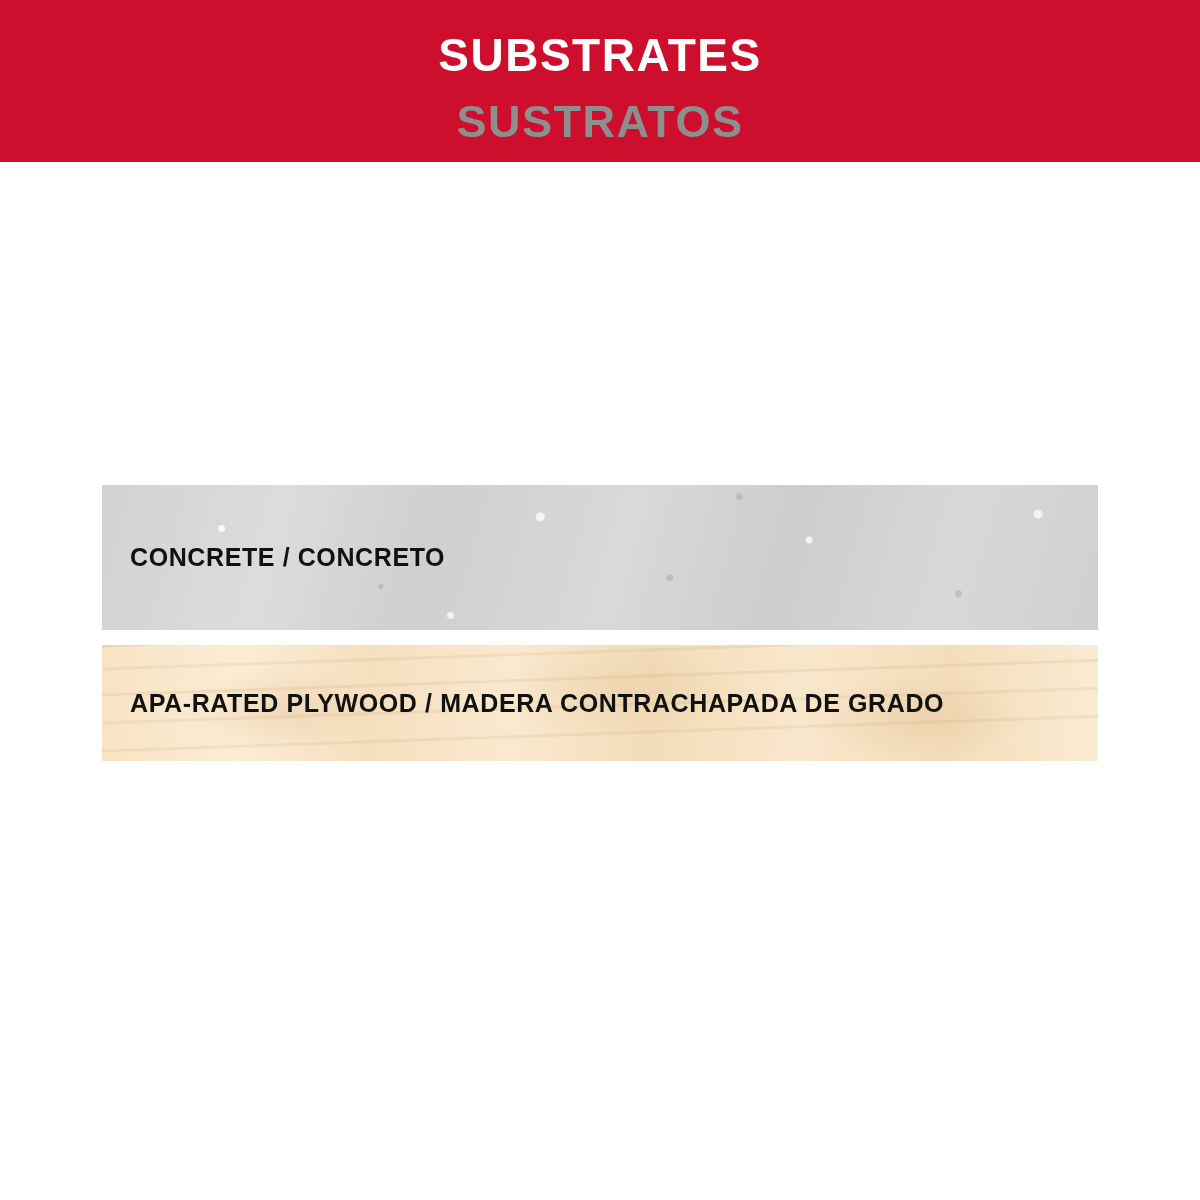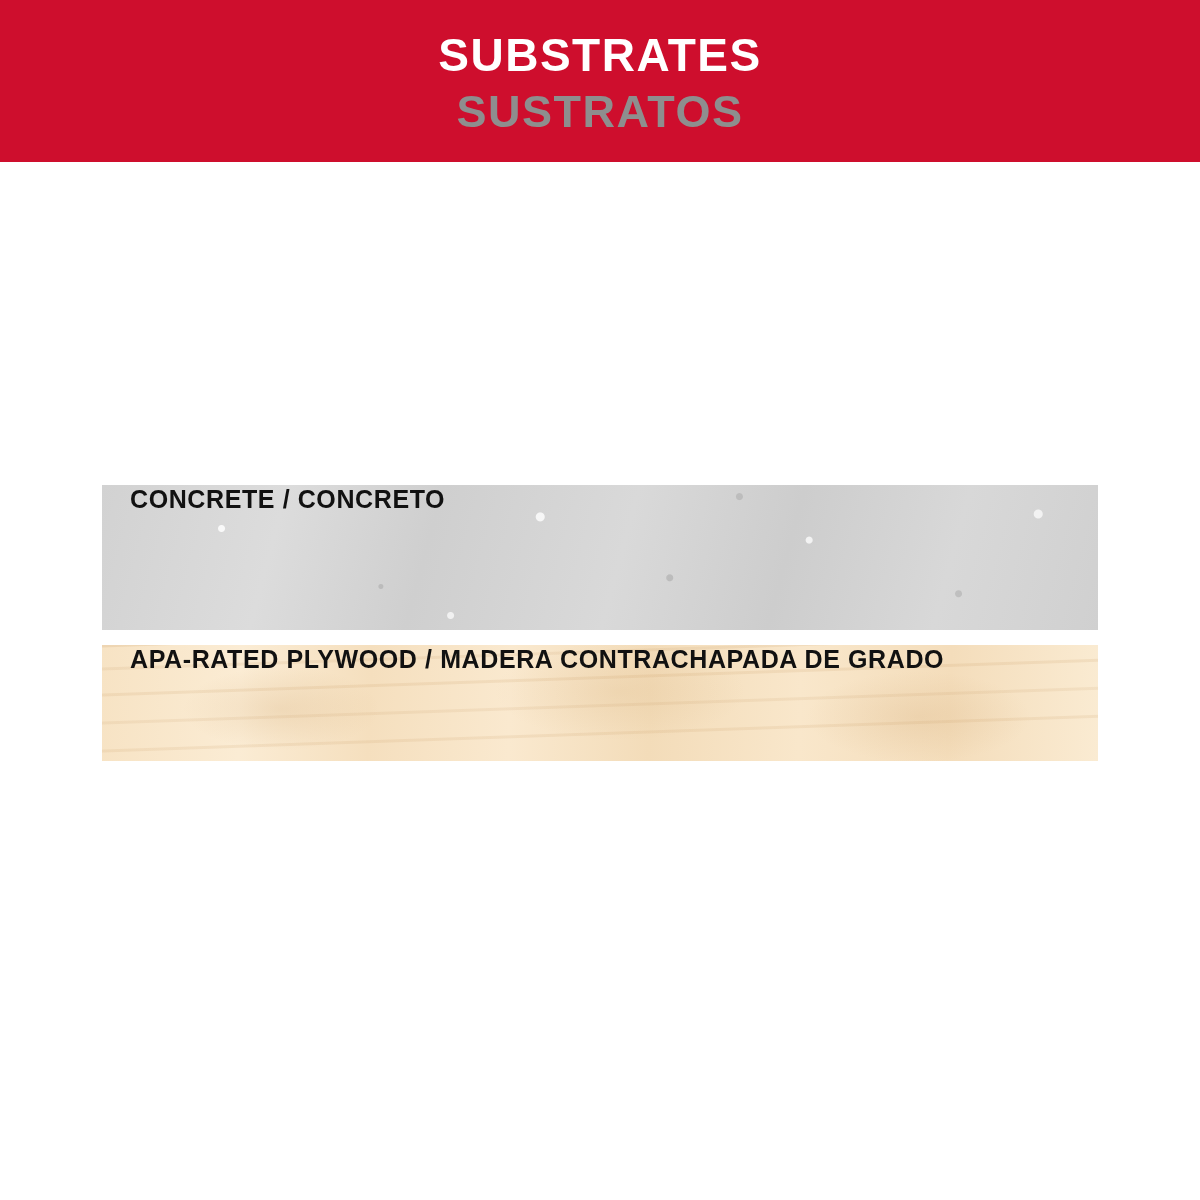--- a/index.html
+++ b/index.html
@@ -36,39 +36,39 @@
     box-sizing: border-box;
     padding-top: 4px;
   }
   .header-title {
     font-size: 46px;
     font-weight: bold;
     letter-spacing: 1.5px;
     color: #ffffff;
     line-height: 1.05;
     text-align: center;
-    margin: 0;
+    margin: 10px;
   }
   .header-subtitle {
     font-size: 45px;
     font-weight: bold;
     letter-spacing: 1.5px;
     color: #8e8e8e;
     line-height: 1.05;
     text-align: center;
     margin: 8px 0 0 0;
   }
 
   
   .substrate {
     position: absolute;
     left: 102px;
     width: 996px;
     display: flex;
-    align-items: flex-start;
+    align-items: center;
     box-sizing: border-box;
     padding-left: 28px;
   }
 
   .substrate-label {
     font-size: 25px;
     font-weight: bold;
     letter-spacing: 0.6px;
     color: #111111;
     white-space: nowrap;

